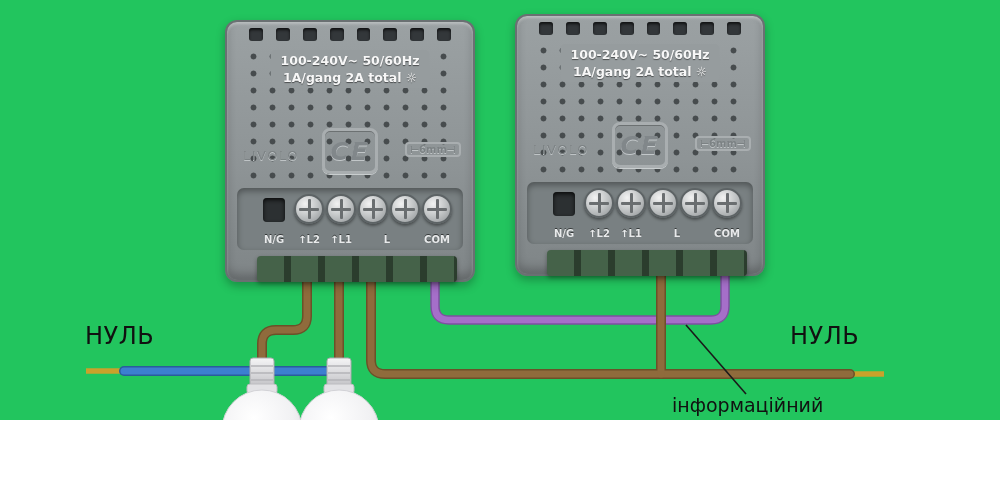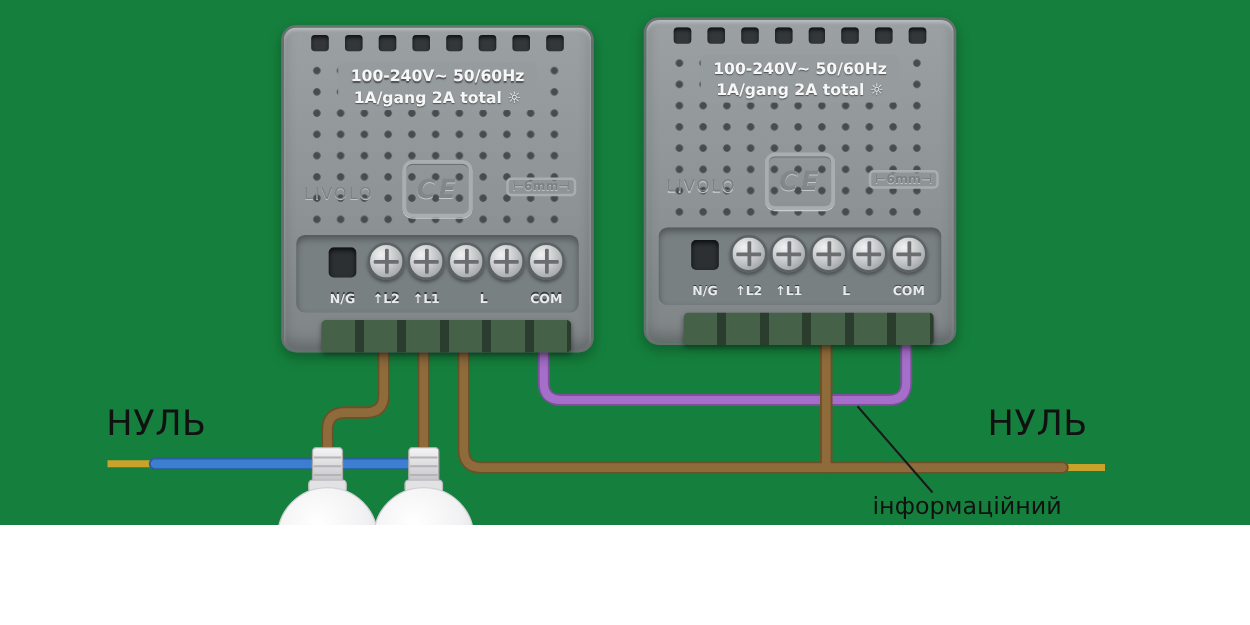--- a/index.html
+++ b/index.html
@@ -1,17 +1,17 @@
 <!DOCTYPE html>
 <html><head>
 <meta charset="utf-8">
 <style>
   html,body{margin:0;padding:0;}
   body{font-family:"DejaVu Sans", sans-serif; background:#ffffff;}
-  .canvas{position:relative;width:1000px;height:420px;background:#15803d;overflow:hidden;}
+  .canvas{position:relative;width:1000px;height:420px;background:#22c55e;overflow:hidden;}
   .wires-svg{position:absolute;left:0;top:0;z-index:1;}
 
   
   .module{position:absolute;width:250px;height:262px;z-index:2;
     background:linear-gradient(180deg,#9ba1a3 0%,#8e9496 55%,#7f8587 100%);
     border:2px solid #6a7072;border-radius:12px;box-sizing:border-box;
     box-shadow:inset 0 2px 3px rgba(255,255,255,.35), inset 0 -6px 10px rgba(0,0,0,.22), 0 4px 10px rgba(0,0,0,.28);}
   .module.left{left:225px;top:20px;}
   .module.right{left:515px;top:14px;}
   .slots{position:absolute;left:22px;right:22px;top:6px;display:flex;gap:13px;}
@@ -20,21 +20,21 @@
     background-image:radial-gradient(circle,#474c4e 2.6px, rgba(0,0,0,0) 3.3px);
     background-size:19px 17px;background-position:3px 2px;border-radius:6px;}
   .ratings{position:absolute;left:50%;transform:translateX(-50%);top:28px;background:#969c9e;
     padding:2px 10px;border-radius:5px;text-align:center;white-space:nowrap;
     color:#f7f7f7;font-size:12.5px;font-weight:bold;text-shadow:0 1px 1px rgba(0,0,0,.5);line-height:17px;}
   .brand{position:absolute;left:16px;top:126px;font-size:13px;font-weight:normal;letter-spacing:1.5px;
     color:#7c8284;text-shadow:0 1px 0 #bfc4c6;}
   .ce-box{position:absolute;left:50%;transform:translateX(-50%);top:106px;width:50px;height:40px;
     border:3px solid #a9aeb0;border-radius:8px;box-shadow:0 1px 0 #c9cecf, inset 0 1px 0 rgba(0,0,0,.25);
     display:flex;align-items:center;justify-content:center;}
-  .ce-text{font-size:21px;font-weight:bold;font-style:italic;color:#81878a;text-shadow:0 1px 0 #c2c7c9;letter-spacing:2px;}
+  .ce-text{font-size:25px;font-weight:bold;font-style:italic;color:#81878a;text-shadow:0 1px 0 #c2c7c9;letter-spacing:2px;}
   .gauge{position:absolute;right:12px;top:120px;font-size:10px;font-weight:bold;color:#7c8284;
     text-shadow:0 1px 0 #bfc4c6;border:2px solid #a9aeb0;border-radius:4px;padding:0 3px;}
   .terminal-panel{position:absolute;left:10px;right:10px;top:166px;height:62px;background:#798082;
     border-radius:7px;box-shadow:inset 0 3px 6px rgba(0,0,0,.35);}
   .screw{position:absolute;top:172px;width:30px;height:30px;border-radius:50%;
     background:radial-gradient(circle at 35% 30%,#f2f2f2,#c2c5c6 50%,#8f9395 100%);
     border:2px solid #5d6365;box-sizing:border-box;box-shadow:0 2px 3px rgba(0,0,0,.4);}
   .screw::before,.screw::after{content:"";position:absolute;background:#6a6e70;border-radius:1px;}
   .screw::before{left:3px;right:3px;top:11.5px;height:3px;}
   .screw::after{top:3px;bottom:3px;left:11.5px;width:3px;}
@@ -43,24 +43,24 @@
     border-radius:4px;box-shadow:inset 0 2px 4px rgba(0,0,0,.8);}
   .tlabel{position:absolute;top:212px;transform:translateX(-50%);font-size:10px;font-weight:bold;
     color:#e8eaeb;text-shadow:0 -1px 0 rgba(0,0,0,.55);white-space:nowrap;}
   .t-ng{left:47px}.t-l2{left:82px}.t-l1{left:114px}.t-l{left:160px}.t-com{left:210px}
   .greenblock{position:absolute;left:30px;top:234px;width:200px;height:26px;border-radius:4px;
     background:linear-gradient(#4d6e53,#39543f);
     background-image:repeating-linear-gradient(90deg, rgba(0,0,0,0) 0 27px, rgba(0,0,0,.38) 27px 34px);
     background-color:#456249;box-shadow:0 2px 4px rgba(0,0,0,.35);}
 
   
-  .big-label{position:absolute;z-index:3;font-size:28px;color:#111;letter-spacing:.5px;}
+  .big-label{position:absolute;z-index:3;font-size:24px;color:#111;letter-spacing:.5px;}
   .lbl-neutral{left:85px;top:322px;}
   .lbl-phase{left:790px;top:322px;}
-  .lbl-info{position:absolute;z-index:3;left:672px;top:394px;font-size:19px;color:#111;margin-left:26px;}
+  .lbl-info{position:absolute;z-index:3;left:672px;top:394px;font-size:19px;color:#111;}
 </style>
 </head>
 <body>
 
 <div class="canvas">
 
   <svg class="wires-svg" width="1000" height="500" viewBox="0 0 1000 500">
     <defs>
       <linearGradient id="capGrad" x1="0" y1="0" x2="0" y2="1">
         <stop offset="0" stop-color="#f5f5f6"></stop>

